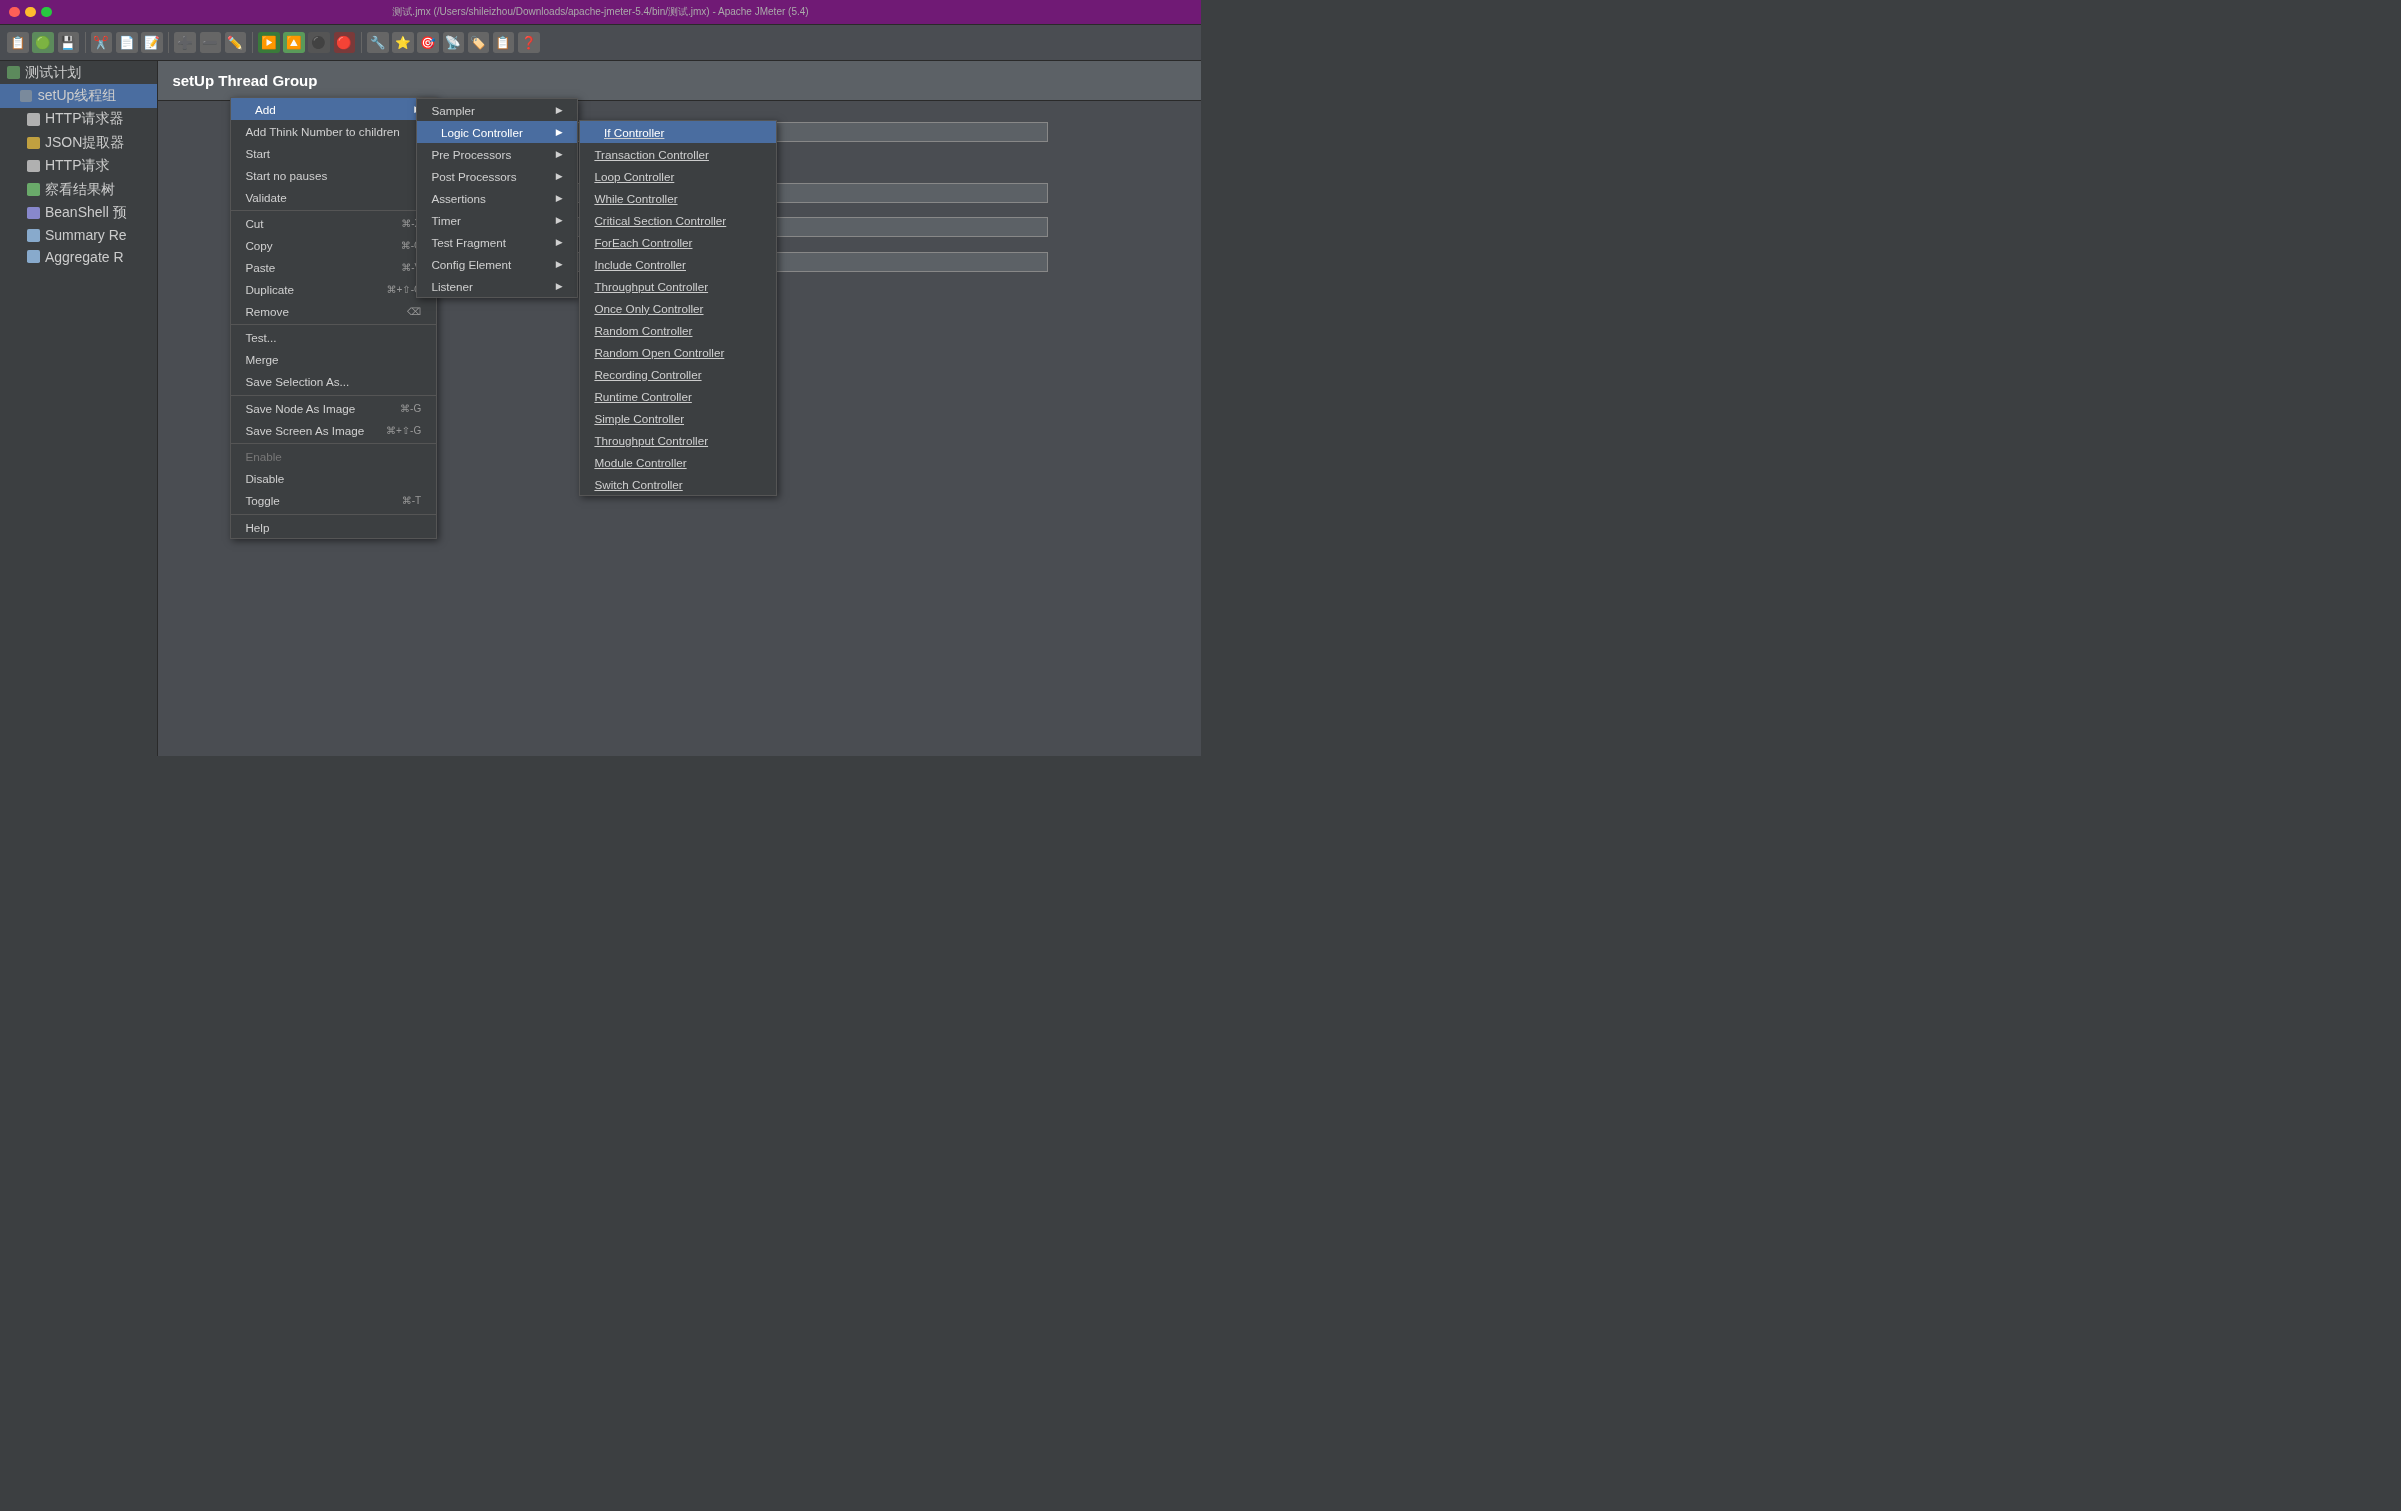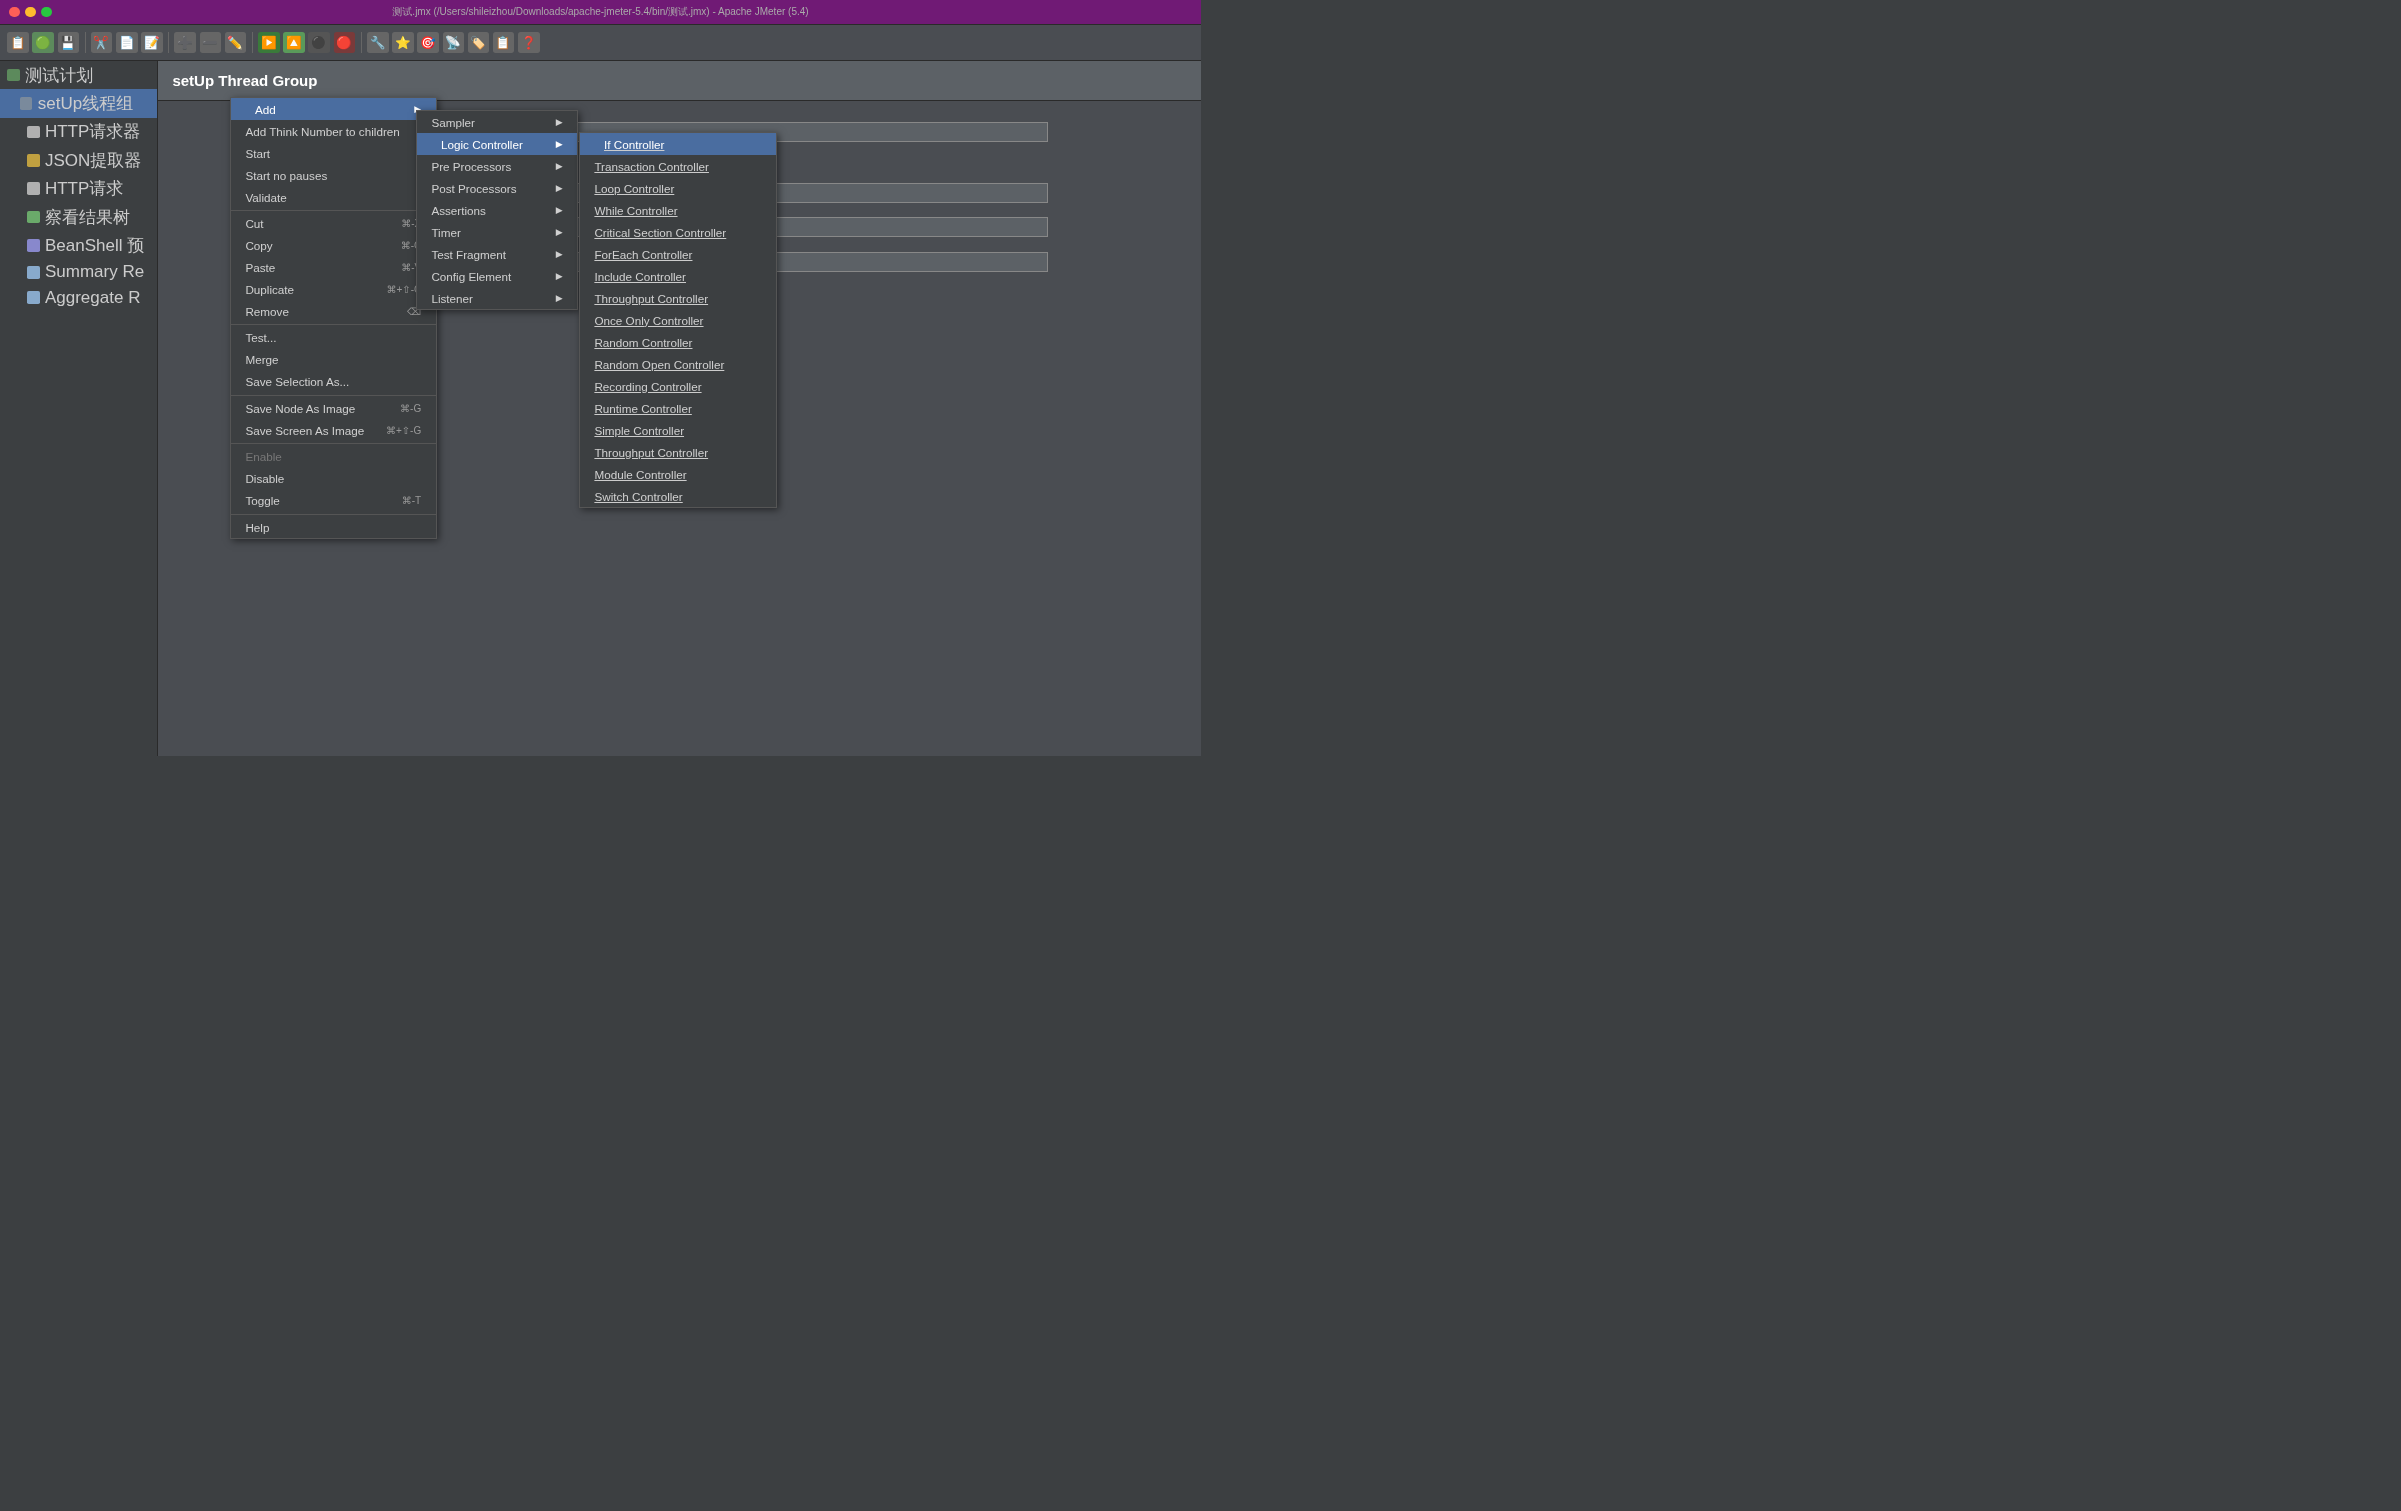--- a/index.html
+++ b/index.html
@@ -83,21 +83,21 @@
       flex-shrink: 0;
     }
     .sidebar-item {
       padding: 2.7px 7.2px;
       display: flex;
       align-items: center;
       gap: 5.4px;
       cursor: pointer;
       white-space: nowrap;
       overflow: hidden;
-      font-size: 17px;
+      font-size: 14px;
     }
     .sidebar-item.selected { background: #4a6da0; }
     .sidebar-item .icon-dot {
       width: 12.6px; height: 12.6px;
       border-radius: 1.8px;
       flex-shrink: 0;
     }
     .sidebar-item-label { color: #ccc; }
 
     
@@ -390,21 +390,21 @@
       </div>
       <div class="menu-item">
         <span>Toggle</span>
         <span class="shortcut">⌘-T</span>
       </div>
       <div class="menu-separator"></div>
       <div class="menu-item">
         <span>Help</span>
       </div>
 
-      <div class="submenu-level1" style="top:12px;">
+      <div class="submenu-level1" style="top:0px;">
         <div class="menu-item">
           <span>Sampler</span>
           <span class="arrow">▶</span>
         </div>
         <div class="menu-item active">
           <span>Logic Controller</span>
           <span class="arrow">▶</span>
         </div>
         <div class="menu-item">
           <span>Pre Processors</span>

